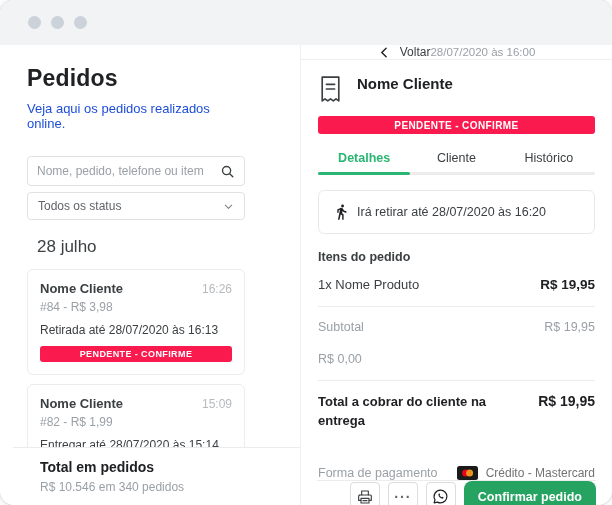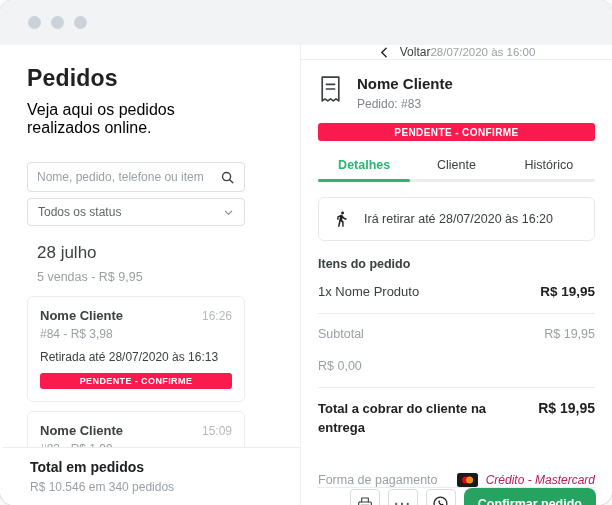--- a/index.html
+++ b/index.html
@@ -11,78 +11,78 @@
   
   .chrome{ height:45px; background:#f1f3f4; display:flex; align-items:center; padding-left:28px; gap:10px;}
   .chrome .dot{ width:13px; height:13px; border-radius:50%; background:#ccd2d9; }
 
   .main{ display:flex; height:460px; }
 
   
   .left{ width:301px; flex:0 0 301px; border-right:1px solid #efefef; position:relative; padding:20px 0 0 27px; overflow:hidden;}
   .left-content{ width:218px; }
   .page-title{ font-size:23px; font-weight:bold; color:#202124; letter-spacing:.2px;}
-  .page-sub{ font-size:16px; color:#000000; margin-top:9px;}
+  .page-sub{ font-size:13px; color:#1d4ed8; margin-top:9px;}
   .searchbox{ margin-top:25px; height:30px; border:1px solid #dfe1e5; border-radius:4px; display:flex; align-items:center; padding:0 9px; background:#fff;}
   .searchbox input{ border:none; outline:none; flex:1; font-size:12px; color:#3c4043; font-family:inherit; background:transparent;}
   .searchbox input::placeholder{ color:#9aa0a6;}
   .selectbox{ margin-top:6px; height:28px; border:1px solid #dfe1e5; border-radius:4px; display:flex; align-items:center; justify-content:space-between; padding:0 10px; cursor:pointer; background:#fff;}
   .selectbox .val{ font-size:12px; color:#5f6368;}
   .date-group{ margin-top:17px; padding-left:10px;}
   .date-title{ font-size:17px; color:#3c4043;}
   .date-sub{ font-size:12.5px; color:#9aa0a6; margin-top:7px;}
   .card{ margin-top:12px; border:1px solid #ececec; border-radius:6px; padding:11px 12px 12px; background:#fff;}
   .card + .card{ margin-top:9px;}
   .card-row{ display:flex; justify-content:space-between; align-items:baseline;}
   .card-name{ font-size:13px; font-weight:bold; color:#3c4043;}
   .card-time{ font-size:12px; color:#b6b9bd;}
   .card-meta{ font-size:12px; color:#9aa0a6; margin-top:4px;}
   .card-due{ font-size:12px; color:#3c4043; margin-top:9px;}
   .badge{ margin-top:9px; height:16px; border-radius:3px; color:#fff; font-size:9px; font-weight:bold;
           letter-spacing:.4px; display:flex; align-items:center; justify-content:center; cursor:pointer;}
   .badge.pending{ background:#fb1a4e;}
   .badge.production{ background:#f8794b;}
-  .left-footer{ position:absolute; left:3px; bottom:0; width:301px; background:#fff; border-top:1px solid #ececec; padding:11px 27px 0; height:58px;}
+  .left-footer{ position:absolute; left:13px; bottom:0; width:301px; background:#fff; border-top:1px solid #ececec; padding:11px 27px 0; height:58px;}
   .lf-title{ font-size:14px; font-weight:bold; color:#202124;}
   .lf-sub{ font-size:12px; color:#9aa0a6; margin-top:5px;}
 
   
   .right{ flex:1; display:flex; flex-direction:column; min-width:0;}
   .right-header{ height:36px; border-bottom:1px solid #efefef; display:flex; align-items:center; justify-content:center; padding:0 17px;}
   .back{ display:flex; align-items:center; gap:9px; cursor:pointer;}
   .back-label{ font-size:12px; color:#3c4043;}
   .header-time{ font-size:11.5px; color:#9aa0a6;}
   .right-body{ padding:15px 17px 0; flex:1;}
   .client-row{ display:flex; align-items:flex-start; gap:14px;}
   .client-txt .client-name{ font-size:15px; font-weight:bold; color:#202124;}
   .client-txt .client-id{ font-size:12px; color:#80868b; margin-top:5px;}
   .status-banner{ margin-top:12px; height:18px; border-radius:3px; background:#fb1a4e; color:#fff;
                   font-size:10px; font-weight:bold; letter-spacing:.4px; display:flex; align-items:center; justify-content:center; cursor:pointer;}
   .tabs{ margin-top:9px; display:flex;}
   .tab{ flex:1; text-align:center; font-size:12.5px; color:#3c4043; padding:8px 0 7px; cursor:pointer;}
   .tab.active{ color:#2bb673; font-weight:bold;}
   .tab-track{ height:3px; background:#ececec; border-radius:2px; position:relative;}
   .tab-track .fill{ position:absolute; left:0; top:0; height:3px; width:33.33%; background:#2bb673; border-radius:2px;}
-  .pickup-box{ margin-top:15px; border:1px solid #e8e8e8; border-radius:6px; padding:11px 14px; display:flex; align-items:center; gap:14px;}
+  .pickup-box{ margin-top:15px; border:1px solid #e8e8e8; border-radius:6px; padding:11px 14px; display:flex; align-items:center; gap:7px;}
   .pickup-txt{ font-size:12.5px; color:#3c4043;}
   .items-heading{ margin-top:16px; font-size:12.5px; font-weight:bold; color:#3c4043;}
   .flex-row{ display:flex; justify-content:space-between; align-items:flex-start;}
   .item-row{ margin-top:13px;}
   .item-name{ font-size:13px; color:#3c4043;}
   .item-price{ font-size:13.5px; font-weight:bold; color:#202124;}
   .divider{ border-top:1px solid #ececec; margin-top:14px;}
   .summary{ margin-top:13px; display:flex; flex-direction:column; gap:18px;}
   .summary .lbl, .summary .val{ font-size:12.5px; color:#9aa0a6;}
   .total-row{ margin-top:12px;}
   .total-lbl{ font-size:13px; font-weight:bold; color:#202124; width:185px; line-height:1.45;}
   .total-val{ font-size:14px; font-weight:bold; color:#202124;}
   .payment-row{ margin-top:35px; align-items:flex-start;}
   .pay-lbl{ font-size:12.5px; color:#9aa0a6;}
   .pay-right{ display:flex; align-items:center; gap:8px;}
-  .pay-val{ font-size:12px; color:#be185d;font-style:italic;}
+  .pay-val{ font-size:12px; color:#737373;}
   .right-footer{ margin:0 16px; border-top:1px solid #ececec; height:63px; display:flex; align-items:center; justify-content:flex-end; gap:8px;}
   .icon-btn{ width:30px; height:30px; border:1px solid #dadce0; border-radius:4px; background:#fff; display:flex; align-items:center; justify-content:center; cursor:pointer;}
   .more-glyph{ font-size:14px; font-weight:bold; color:#5f6368; letter-spacing:1px; line-height:1;}
   .confirm-btn{ height:32px; padding:0 14px; background:#27a361; border:none; border-radius:8px; color:#fff; font-size:12.5px; font-weight:bold; font-family:inherit; cursor:pointer;}
   svg{ display:block;}
 </style>
 </head>
 <body>
 
 <div class="window">
@@ -114,21 +114,20 @@
           <span class="val">Todos os status</span>
           <span>
             <svg width="11" height="11" viewBox="0 0 24 24" fill="none" stroke="#80868b" stroke-width="2.4" stroke-linecap="round" stroke-linejoin="round">
               <polyline points="5,9 12,16 19,9"></polyline>
             </svg>
           </span>
         </div>
 
         <div class="date-group">
           <div class="date-title">28 julho</div>
-          <div class="date-sub">5 vendas - R$ 9,95</div>
         </div>
 
         <div class="card">
           <div class="card-row">
             <span class="card-name">Nome Cliente</span>
             <span class="card-time">16:26</span>
           </div>
           <div class="card-meta">#84 - R$ 3,98</div>
           <div class="card-due">Retirada até 28/07/2020 às 16:13</div>
           <div class="badge pending">PENDENTE - CONFIRME</div>
@@ -168,21 +167,20 @@
         <div class="client-row">
           <span>
             <svg width="25" height="29" viewBox="0 0 24 28" fill="none" stroke="#3c4043" stroke-width="1.6" stroke-linejoin="round" stroke-linecap="round">
               <path d="M4 2h16v23l-2.7-2-2.6 2-2.7-2-2.6 2-2.7-2L4 25z"></path>
               <line x1="8" y1="9" x2="16" y2="9"></line>
               <line x1="8" y1="13.5" x2="16" y2="13.5"></line>
             </svg>
           </span>
           <div class="client-txt">
             <div class="client-name">Nome Cliente</div>
-            <div class="client-id">Pedido: #83</div>
           </div>
         </div>
 
         <div class="status-banner">PENDENTE - CONFIRME</div>
 
         <div class="tabs">
           <div class="tab active">Detalhes</div>
           <div class="tab">Cliente</div>
           <div class="tab">Histórico</div>
         </div>

